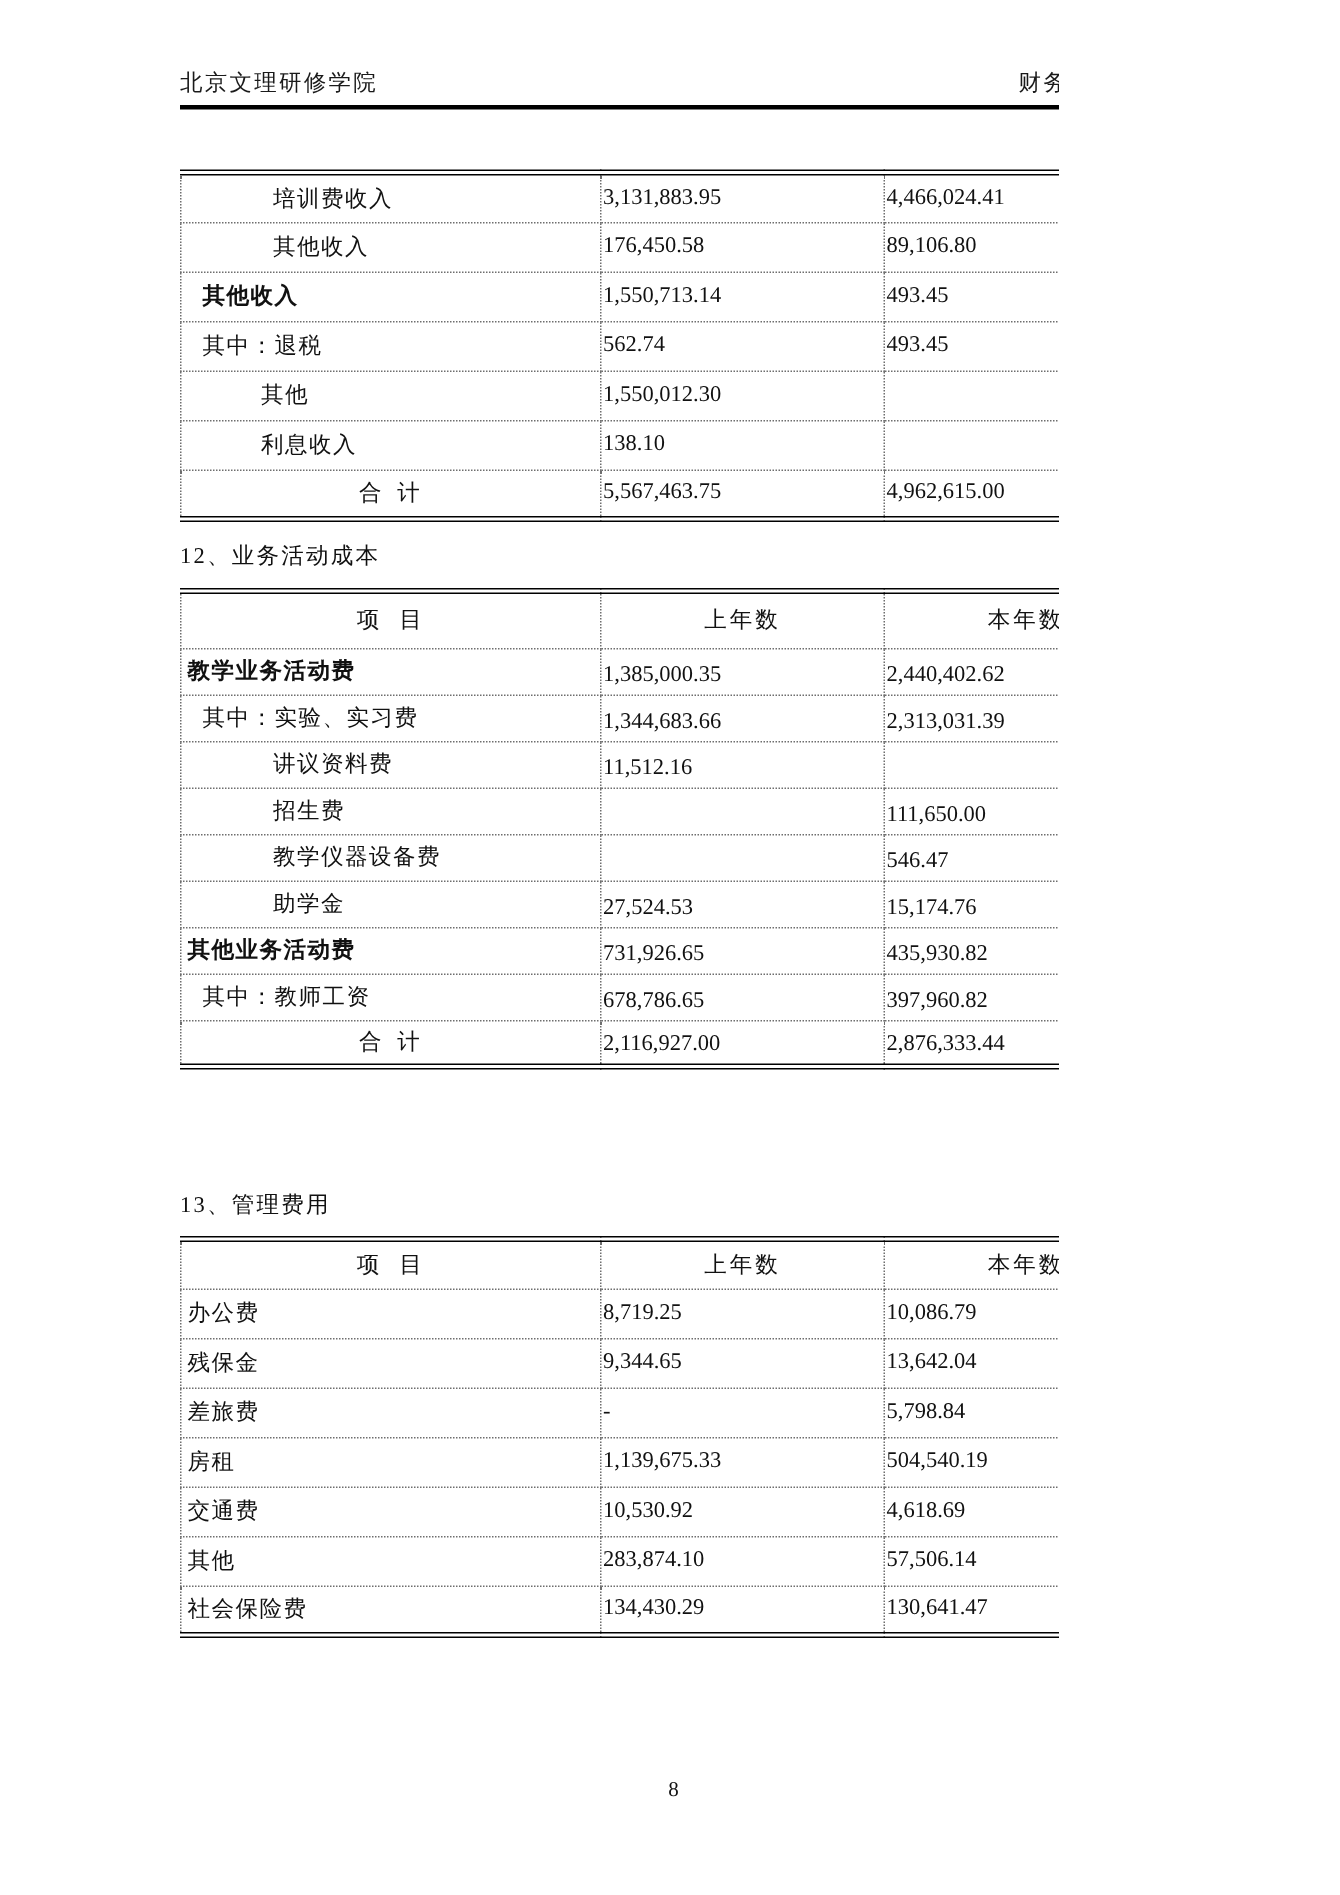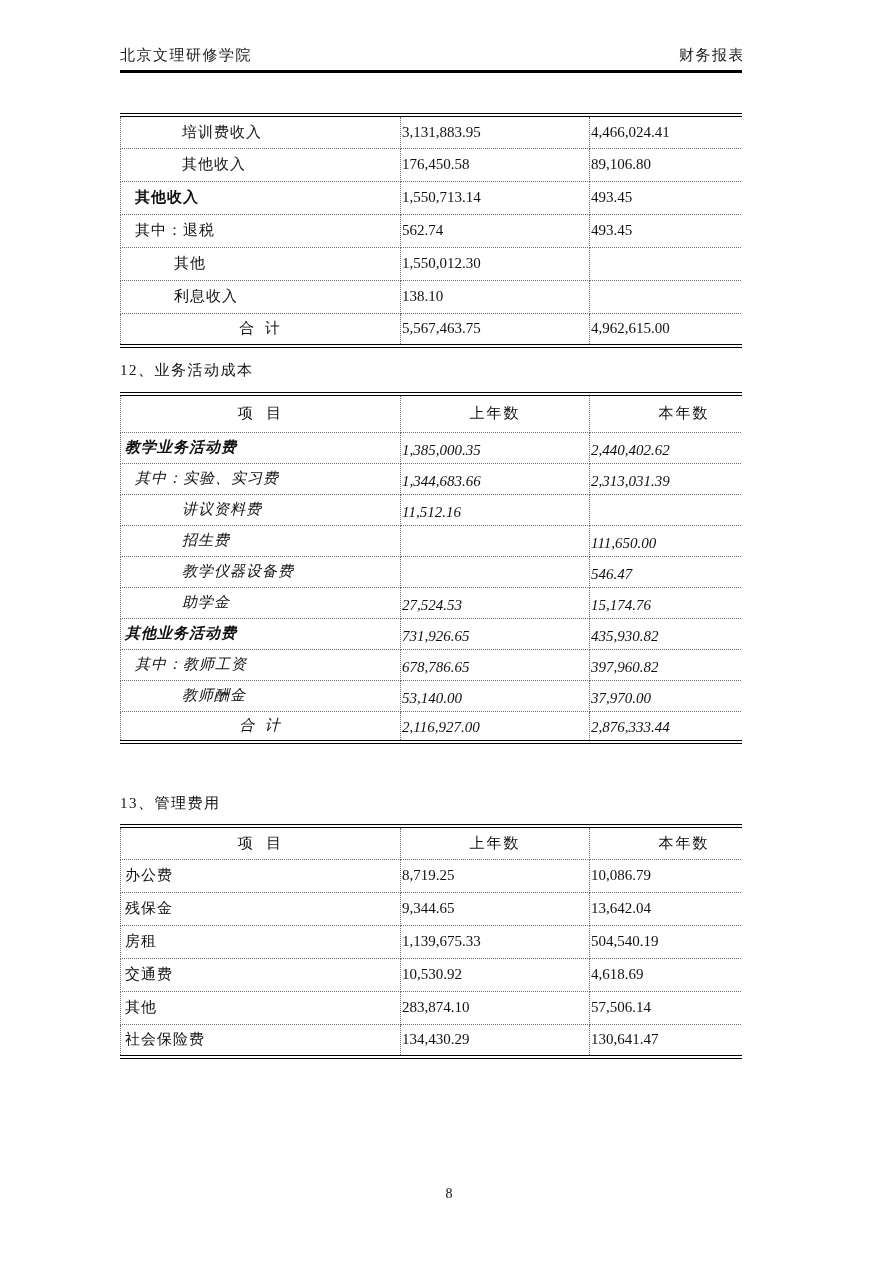--- a/index.html
+++ b/index.html
@@ -1,18 +1,18 @@
 <!DOCTYPE html>
 <html><head>
 <meta charset="utf-8">
 <style>
   html,body{margin:0;padding:0;background:#ffffff;}
   .page{
     position:relative;width:706px;height:1263px;background:#fff;overflow:hidden;
-    font-family:"Liberation Serif","DejaVu Serif",serif;color:#111;padding-left:36px;
+    font-family:"Liberation Serif","DejaVu Serif",serif;color:#111;
   }
   
   .pg-header{
     position:absolute;left:120px;top:46px;width:658px;
     display:flex;justify-content:space-between;align-items:flex-end;
     padding-bottom:5px;border-bottom:3px solid #000;
     font-size:15px;letter-spacing:1.5px;color:#1a1a1a;
   }
   
   .sec-title{
@@ -37,21 +37,21 @@
   }
   .bold{font-weight:700;}
   .i0{padding-left:4px;}
   .i1{padding-left:14px;}
   .i2{padding-left:61px;}
   .i3{padding-left:53px;}
   .center{text-align:center;padding-left:0;}
   
   .t1 tbody tr{height:33px;margin-top:36px;}
   .t2 thead tr{height:38px;}
-  .t2 tbody tr{height:31px;font-style:italic;}
+  .t2 tbody tr{height:31px;}
   .t2 tbody td.c-num{vertical-align:bottom;padding-bottom:4px;}
   .t3 thead tr{height:33px;}
   .t3 tbody tr{height:33px;}
   
   .page-number{
     position:absolute;left:120px;top:1186px;width:658px;text-align:center;
     font-size:14px;color:#111;
   }
   .qr{position:absolute;left:792px;top:1164px;width:82px;height:84px;}
 </style>
@@ -160,25 +160,20 @@
           <td class="c-label i0 bold">其他业务活动费</td>
           <td class="c-num">731,926.65</td>
           <td class="c-num">435,930.82</td>
         </tr>
         <tr>
           <td class="c-label i1">其中：教师工资</td>
           <td class="c-num">678,786.65</td>
           <td class="c-num">397,960.82</td>
         </tr>
         <tr>
-          <td class="c-label i2">教师酬金</td>
-          <td class="c-num">53,140.00</td>
-          <td class="c-num">37,970.00</td>
-        </tr>
-        <tr>
           <td class="c-label center">合  计</td>
           <td class="c-num">2,116,927.00</td>
           <td class="c-num">2,876,333.44</td>
         </tr>
       </tbody>
   </table>
 
   <div class="sec-title" style="top:794px;">13、管理费用</div>
 
   <table class="fin t3" style="top:824px;">
@@ -197,20 +192,25 @@
     <tbody>
         <tr>
           <td class="c-label i0">办公费</td>
           <td class="c-num">8,719.25</td>
           <td class="c-num">10,086.79</td>
         </tr>
         <tr>
           <td class="c-label i0">残保金</td>
           <td class="c-num">9,344.65</td>
           <td class="c-num">13,642.04</td>
+        </tr>
+        <tr>
+          <td class="c-label i0">差旅费</td>
+          <td class="c-num">-</td>
+          <td class="c-num">5,798.84</td>
         </tr>
         <tr>
           <td class="c-label i0">房租</td>
           <td class="c-num">1,139,675.33</td>
           <td class="c-num">504,540.19</td>
         </tr>
         <tr>
           <td class="c-label i0">交通费</td>
           <td class="c-num">10,530.92</td>
           <td class="c-num">4,618.69</td>

